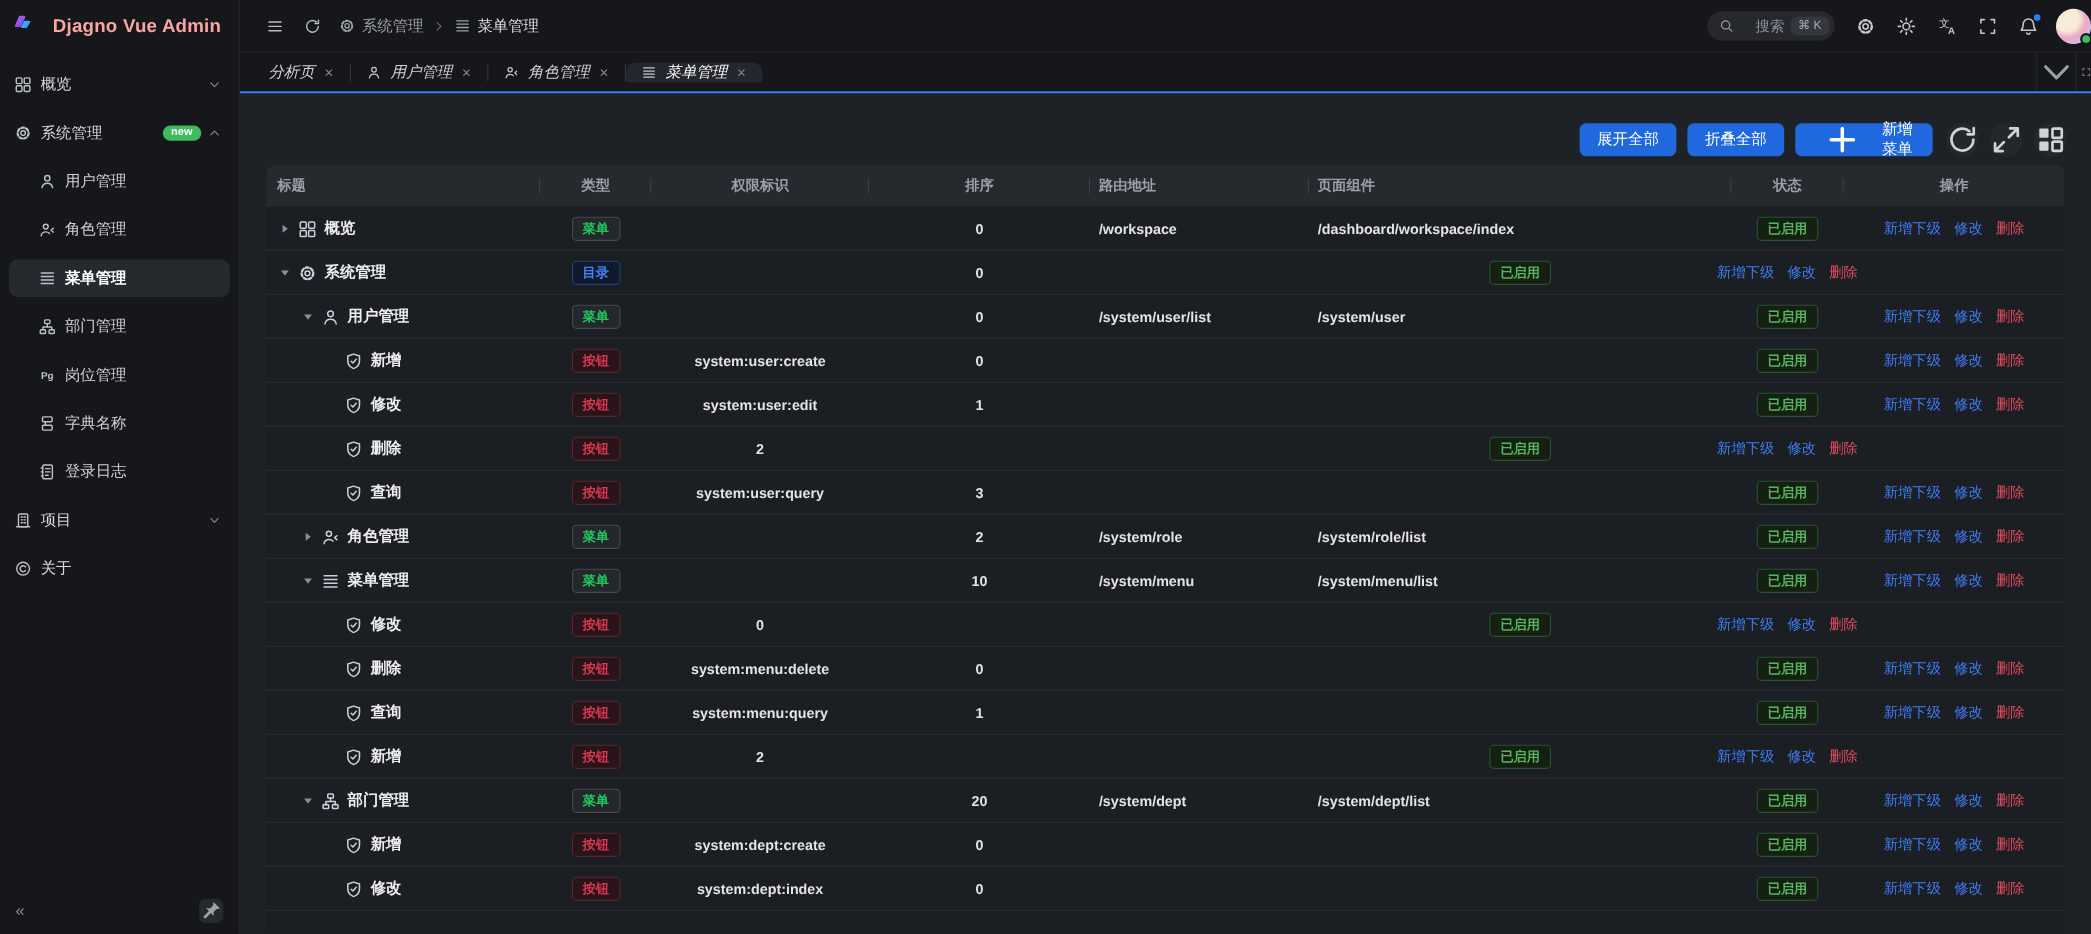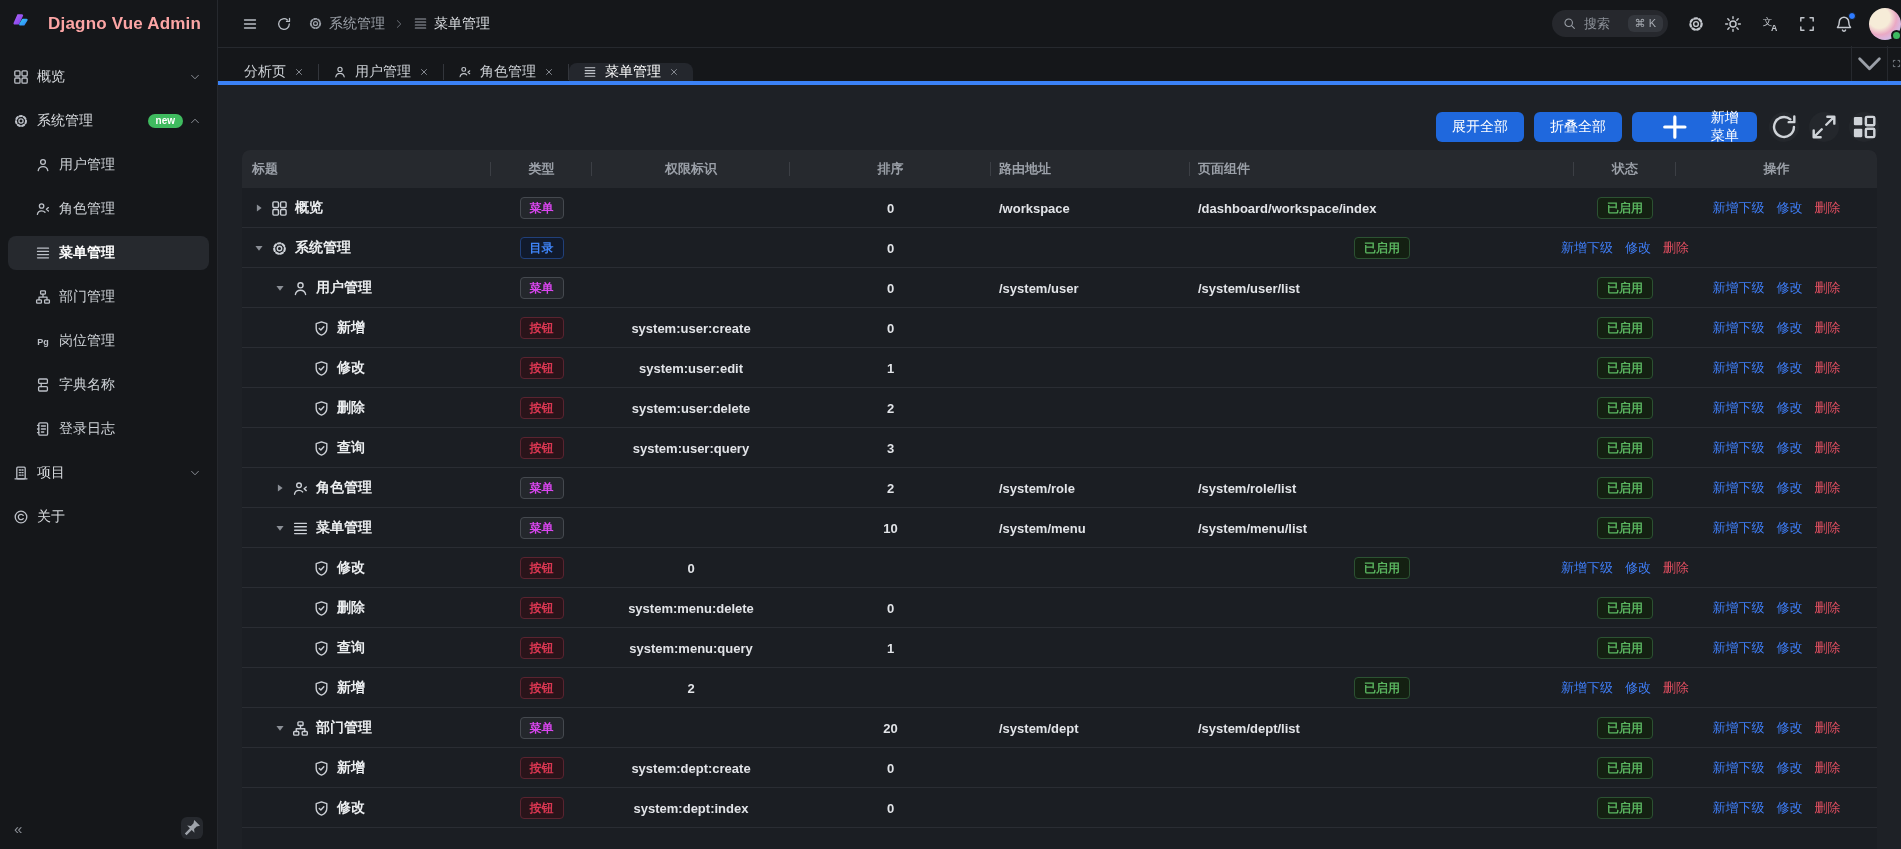--- a/index.html
+++ b/index.html
@@ -44,34 +44,34 @@
   .bc-icon svg { width:15px; height:15px; }
   .bc-sep { width:12px; height:12px; color:#6d7178; display:inline-flex; margin:0 2px; }
   .bc-sep svg { width:12px; height:12px; }
   .bc-section { color:#9ba0a8; }
   .bc-page { color:#dcdfe3; }
   .topbar-right { margin-left:auto; display:flex; align-items:center; }
   .search-pill { display:flex; align-items:center; width:116px; height:27px; background:#26282d; border-radius:14px;
     padding:0 5px 0 11px; cursor:pointer; }
   .search-pill .sp-icon { width:13px; height:13px; color:#9ba0a8; display:inline-flex; }
   .search-pill .sp-icon svg { width:13px; height:13px; }
-  .sp-text { font-size:13px; color:#8e939b; margin-left:8px; }
+  .sp-text { font-size:13px; color:#8e939b; margin-left:20px; }
   .sp-kbd { margin-left:auto; background:#34373d; color:#a7abb2; font-size:11px; padding:3px 7px; border-radius:6px; line-height:1; white-space:nowrap; }
   .top-act { width:18px; height:18px; color:#c3c7cd; display:inline-flex; margin-left:19px; position:relative; cursor:pointer; }
   .top-act svg { width:18px; height:18px; }
   .dot { position:absolute; top:-3px; right:-3px; width:8px; height:8px; background:#2e7bff; border-radius:50%;
     border:1.5px solid #15171a; }
   .avatar { position:relative; width:32px; height:32px; border-radius:50%; margin-left:16px; cursor:pointer; flex:none;
     background:radial-gradient(circle at 32% 30%, #f6ecd8 0 34%, #eaa9c4 55%, #d9b8e2 72%, #7fd4e4 100%); }
   .avatar .status { position:absolute; right:-1px; bottom:-1px; width:11px; height:11px; background:#3dbb61;
     border-radius:50%; border:2px solid #15171a; }
 
   
-  .tabbar { height:37px; background:#15171a; border-bottom:4px solid #3b82f6; display:flex; align-items:flex-end;
-    padding-left:12px; flex:none; }
+  .tabbar { height:37px; background:#15171a; border-bottom:2px solid #3b82f6; display:flex; align-items:center;
+    padding-left:12px; flex:none;font-style:italic; }
   .tabs { display:flex; align-items:stretch; }
   .tab { display:flex; align-items:center; padding:0 14px; font-size:14px; color:#cfd3d8; cursor:pointer; gap:8px; white-space:nowrap; }
   .tab.active { background:#24272d; border-radius:8px 8px 0 0; color:#fff; }
   .tab-icon { width:14px; height:14px; display:inline-flex; color:#c3c7cd; }
   .tab-icon svg { width:14px; height:14px; }
   .tab-x { width:10px; height:10px; color:#8b8f96; display:inline-flex; }
   .tab-x svg { width:10px; height:10px; }
   .tab-sep { width:1px; height:16px; background:#33363c; align-self:center; }
   .tab-controls { margin-left:auto; display:flex; align-items:stretch; overflow:hidden; }
   .tabctl { width:36px; display:flex; align-items:center; justify-content:center; border-left:1px solid #26292e;
@@ -101,21 +101,21 @@
   .trow { height:40px; border-bottom:1px solid #2a2d33; }
   .td { display:flex; align-items:center; font-size:13px; color:#e2e4e8; font-weight:600; height:40px; min-width:0; }
   .title-cell { padding-left:10px; }
   .caret { width:14px; height:14px; margin-right:5px; color:#8b8f96; display:inline-flex; flex:none; cursor:pointer; }
   .caret svg { width:14px; height:14px; }
   .caret.empty { visibility:hidden; }
   .row-icon { width:17px; height:17px; color:#ccd0d6; display:inline-flex; flex:none; }
   .row-icon svg { width:17px; height:17px; }
   .row-title { margin-left:7px; font-size:14px; color:#eceef0; white-space:nowrap; }
   .badge { font-size:12px; line-height:1; padding:4px 9px; border-radius:4px; border:1px solid; white-space:nowrap; }
-  .t-menu { color:#d946ef; border-color:#45494f; background:#24272c; }
+  .t-menu { color:#22c55e; border-color:#45494f; background:#24272c; }
   .t-dir  { color:#3f84f8; border-color:#21407a; background:#111a2c; }
   .t-btn  { color:#d93651; border-color:#5a2430; background:#29141a; }
   .t-on   { color:#5ab45f; border-color:#2c5232; background:#142012; }
   .actions { gap:12px; }
   .alink { font-size:13px; font-weight:500; cursor:pointer; white-space:nowrap; }
   .alink.blue { color:#3f7ef8; }
   .alink.red { color:#e04e60; }
 </style>
 </head>
 <body>
@@ -591,22 +591,22 @@
                     <path d="M3.2 13.6c.5-2.7 2.4-4 4.8-4s4.3 1.3 4.8 4"></path>
                   </svg>
                 </span>
       <span class="row-title">用户管理</span>
     </div>
     <div class="td ac">
                 <span class="badge t-menu">菜单</span>
               </div>
     <div class="td ac"></div>
     <div class="td ac">0</div>
+    <div class="td al2">/system/user/list</div>
     <div class="td al2">/system/user</div>
-    <div class="td al2">/system/user/list</div>
     <div class="td ac">
                 <span class="badge t-on">已启用</span>
               </div>
     <div class="td ac actions">
       <span class="alink blue">新增下级</span>
                 <span class="alink blue">修改</span>
                 <span class="alink red">删除</span>
     </div>
   </div>
   <div class="tgrid trow">
@@ -670,21 +670,20 @@
                   <svg viewBox="0 0 16 16" fill="none" stroke="currentColor" stroke-width="1.3" stroke-linecap="round" stroke-linejoin="round" style="width:100%;height:100%;display:block">
                     <path d="M8 1.8L13 3.5v4.2c0 3-2 5.3-5 6.5-3-1.2-5-3.5-5-6.5V3.5z"></path>
                     <path d="M5.9 7.9l1.5 1.5 2.8-3.1"></path>
                   </svg>
                 </span>
       <span class="row-title">删除</span>
     </div>
     <div class="td ac">
                 <span class="badge t-btn">按钮</span>
               </div>
-    <div class="td ac">system:user:delete</div>
     <div class="td ac">2</div>
     <div class="td al2"></div>
     <div class="td al2"></div>
     <div class="td ac">
                 <span class="badge t-on">已启用</span>
               </div>
     <div class="td ac actions">
       <span class="alink blue">新增下级</span>
                 <span class="alink blue">修改</span>
                 <span class="alink red">删除</span>

